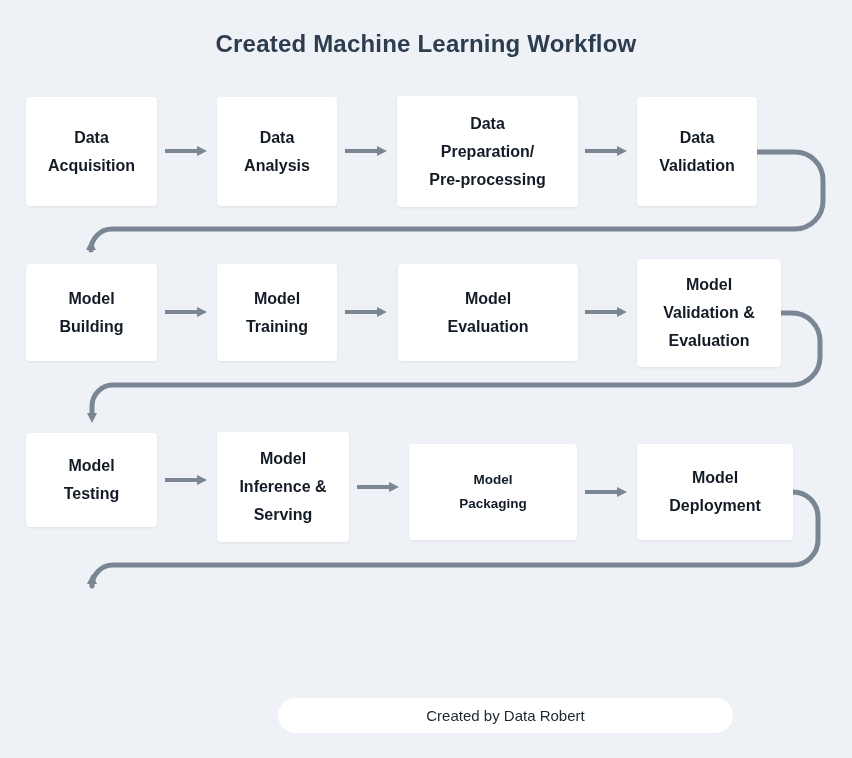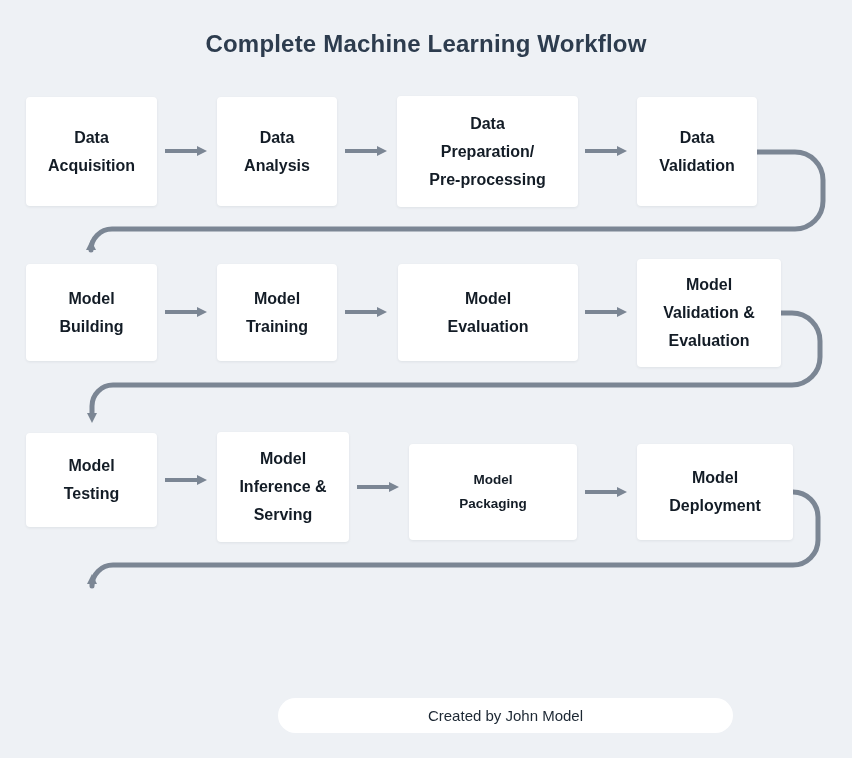--- a/index.html
+++ b/index.html
@@ -90,21 +90,21 @@
     justify-content:center;
     font-size:15px;
     color:var(--credit_text);
   }
 </style>
 </head>
 <body>
 
 <div class="canvas">
 
-  <div class="title">Complete Machine Learning Workflow</div>
+  <div class="title">Created Machine Learning Workflow</div>
 
   <svg class="arrow-layer" width="852" height="758" viewBox="0 0 852 758" xmlns="http://www.w3.org/2000/svg">
     <defs>
       <marker id="head" markerUnits="userSpaceOnUse" markerWidth="14" markerHeight="14" refX="1" refY="5" orient="auto">
         <path d="M0 0 L10 5 L0 10 Z"></path>
       </marker>
     </defs>
 
     <path class="flow-step" d="M165 151 H198" marker-end="url(#head)"></path>
     <path class="flow-step" d="M345 151 H378" marker-end="url(#head)"></path>
@@ -150,16 +150,16 @@
   <div class="node b32">Model
 Inference &amp;
 Serving</div>
   <div class="node b33">Model
 Packaging</div>
   <div class="node b34">Model
 Deployment</div>
 
 
   <div class="credit">
-    <span>Created by John Model</span>
+    <span>Created by Data Robert</span>
   </div>
 
 </div>
 
 </body></html>

